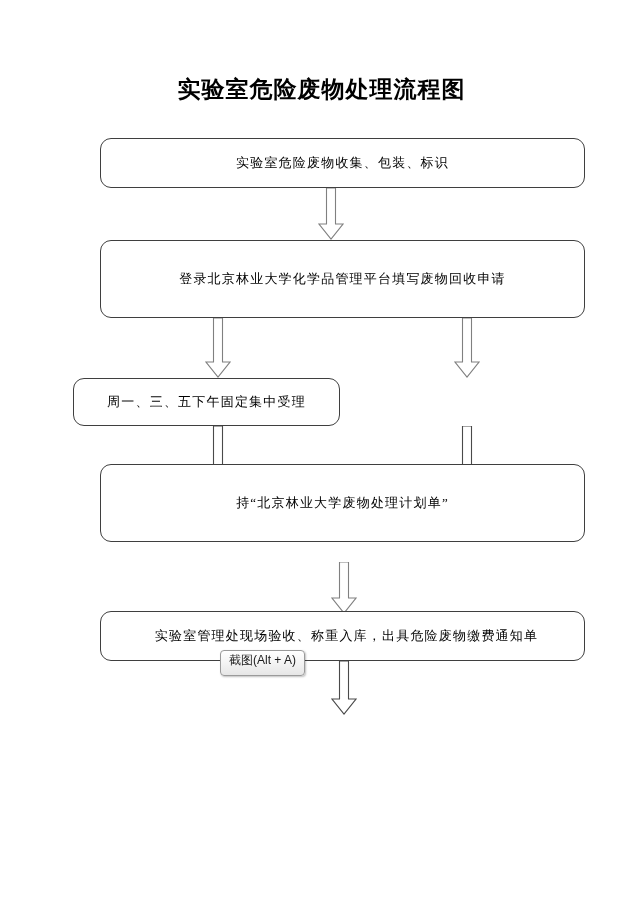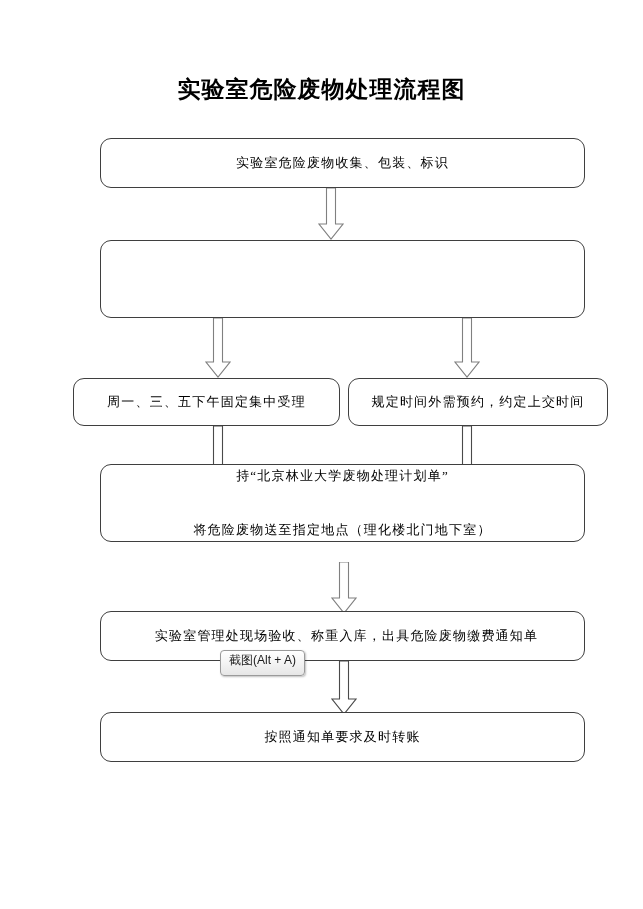--- a/index.html
+++ b/index.html
@@ -94,74 +94,68 @@
     <svg width="26" height="52" viewBox="0 0 26 52" aria-hidden="true">
       <polygon points="8.5,0 17.5,0 17.5,36 25,36 13,51 1,36 8.5,36" fill="#ffffff" stroke="#808080" stroke-width="1.1"></polygon>
     </svg>
   </div>
 
   <div class="flow-box" style="left:100px; top:138px; width:485px; height:50px;">
     <span class="line">实验室危险废物收集、包装、标识</span>
   </div>
 
   <div class="flow-box" style="left:100px; top:240px; width:485px; height:78px;">
+    <span class="line">登录北京林业大学化学品管理平台填写废物回收申请</span>
   </div>
 
   <div class="arrow" style="left:205px; top:318px;">
     <svg width="26" height="60" viewBox="0 0 26 60" aria-hidden="true">
       <polygon points="8.5,0 17.5,0 17.5,44 25,44 13,59 1,44 8.5,44" fill="#ffffff" stroke="#808080" stroke-width="1.1"></polygon>
     </svg>
   </div>
 
   <div class="arrow" style="left:454px; top:318px;">
     <svg width="26" height="60" viewBox="0 0 26 60" aria-hidden="true">
       <polygon points="8.5,0 17.5,0 17.5,44 25,44 13,59 1,44 8.5,44" fill="#ffffff" stroke="#808080" stroke-width="1.1"></polygon>
     </svg>
   </div>
 
   <div class="flow-box" style="left:73px; top:378px; width:267px; height:48px;">
     <span class="line">周一、三、五下午固定集中受理</span>
   </div>
 
-  <div class="flow-box" style="left:348px; top:378px; width:260px; height:48px;">
-    <span class="line">规定时间外需预约，约定上交时间</span>
-  </div>
 
   <div class="arrow" style="left:205px; top:426px;">
     <svg width="26" height="58" viewBox="0 0 26 58" aria-hidden="true">
       <polygon points="8.5,0 17.5,0 17.5,42 25,42 13,57 1,42 8.5,42" fill="#ffffff" stroke="#4a4a4a" stroke-width="1.1"></polygon>
     </svg>
   </div>
 
   <div class="arrow" style="left:454px; top:426px;">
     <svg width="26" height="58" viewBox="0 0 26 58" aria-hidden="true">
       <polygon points="8.5,0 17.5,0 17.5,42 25,42 13,57 1,42 8.5,42" fill="#ffffff" stroke="#4a4a4a" stroke-width="1.1"></polygon>
     </svg>
   </div>
 
   <div class="flow-box" style="left:100px; top:464px; width:485px; height:78px;gap:21px;">
     <span class="line">持“北京林业大学废物处理计划单”</span>
-    <span class="line">将危险废物送至指定地点（理化楼北门地下室）</span>
   </div>
 
   <div class="arrow" style="left:331px; top:562px;">
     <svg width="26" height="52" viewBox="0 0 26 52" aria-hidden="true">
       <polygon points="8.5,0 17.5,0 17.5,36 25,36 13,51 1,36 8.5,36" fill="#ffffff" stroke="#808080" stroke-width="1.1"></polygon>
     </svg>
   </div>
 
   <div class="flow-box" style="left:100px; top:611px; width:485px; height:50px;padding-left:8px;">
     <span class="line">实验室管理处现场验收、称重入库，出具危险废物缴费通知单</span>
   </div>
 
   <div class="arrow" style="left:331px; top:661px;">
     <svg width="26" height="54" viewBox="0 0 26 54" aria-hidden="true">
       <polygon points="8.5,0 17.5,0 17.5,38 25,38 13,53 1,38 8.5,38" fill="#ffffff" stroke="#4a4a4a" stroke-width="1.1"></polygon>
     </svg>
   </div>
 
-  <div class="flow-box" style="left:100px; top:712px; width:485px; height:50px;">
-    <span class="line">按照通知单要求及时转账</span>
-  </div>
 
   <div class="tooltip" style="left:220px; top:650px;">截图(Alt + A)</div>
 
 </div>
 
 </body></html>

